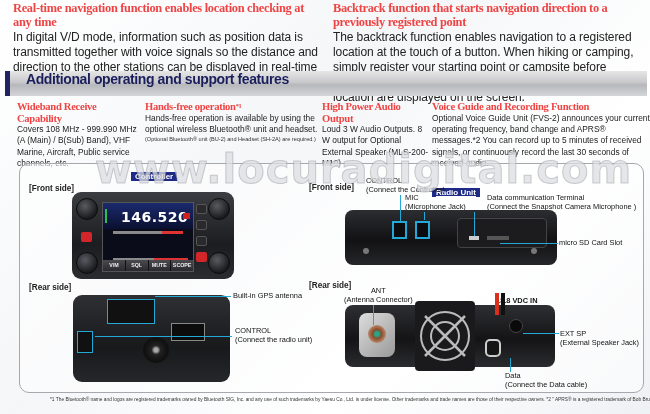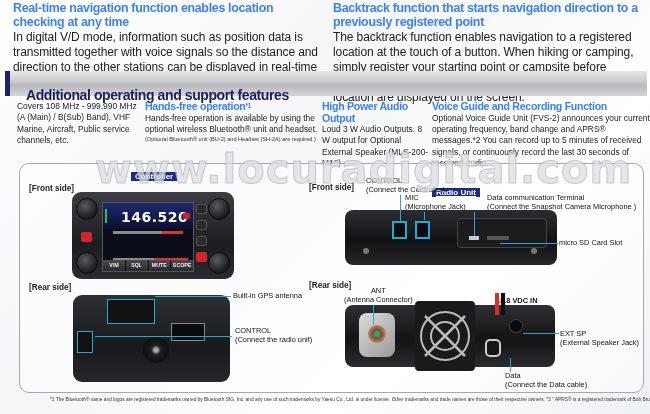--- a/index.html
+++ b/index.html
@@ -5,22 +5,22 @@
   * { box-sizing: border-box; margin: 0; padding: 0; }
   html, body { width: 650px; height: 414px; overflow: hidden; }
   body {
     position: relative;
     background: linear-gradient(135deg, #ffffff 0%, #f4f6f8 40%, #ffffff 70%, #eef1f4 100%);
     font-family: "Liberation Sans", sans-serif;
     color: #1c1c1c;
   }
   .abs { position: absolute; }
   .blue-head {
-    color: #3b82f6;
-    font-family: Liberation Sans, sans-serif;
+    color: #ef4444;
+    font-family: Liberation Serif, serif;
     font-weight: bold;
     letter-spacing: -0.3px;
   }
   .body-txt {
     font-family: "Liberation Sans", sans-serif;
     font-size: 12px;
     line-height: 15px;
     color: #222;
     letter-spacing: -0.1px;
   }
@@ -30,21 +30,21 @@
   #top-right-title { left: 333px; top: 2px; width: 310px; font-size: 12.4px; line-height: 13.5px; }
   #top-right-body { left: 333px; top: 30px; width: 315px; }
 
   
   #section-bar {
     left: 5px; top: 71px; width: 642px; height: 25px;
     background: linear-gradient(180deg, #e6e6e6 0%, #c9c9cc 45%, #b7b8bc 55%, #d4d5d8 100%);
     border-left: 5px solid #1f2560;
   }
   #section-bar-title {
-    left: 16px; top: 16px; font-size: 14px; font-weight: bold;
+    left: 16px; top: 0; font-size: 14px; font-weight: bold;
     color: #1a1f5c; font-family: "Liberation Sans", sans-serif;
     letter-spacing: -0.4px;
   }
 
   
   .feat-title { font-size: 10.6px; line-height: 11.5px; }
   .feat-body { font-size: 8.4px; line-height: 11.4px; color: #222; }
   .feat-small { font-size: 5.6px; line-height: 8px; color: #333; }
   #feat1 { left: 17px; top: 101px; width: 122px; }
   #feat2 { left: 145px; top: 101px; width: 176px; }
@@ -130,20 +130,21 @@
 <div class="abs body-txt" id="top-left-body">In digital V/D mode, information such as position data is transmitted together with voice signals so the distance and direction to the other stations can be displayed in real-time while communicating with them.</div>
 
 <div class="abs blue-head" id="top-right-title">Backtrack function that starts navigation direction to a previously registered point</div>
 <div class="abs body-txt" id="top-right-body">The backtrack function enables navigation to a registered location at the touch of a button. When hiking or camping, simply register your starting point or campsite before departure, and the distance and orientation from the current location are displayed on the screen.</div>
 
 <div class="abs" id="section-bar">
   <div class="abs" id="section-bar-title">Additional operating and support features</div>
 </div>
 
 <div class="abs" id="feat1">
+  <div class="blue-head feat-title">Wideband Receive Capability</div>
   <div class="feat-body">Covers 108 MHz - 999.990 MHz (A (Main) / B(Sub) Band), VHF Marine, Aircraft, Public service channels, etc.</div>
 </div>
 <div class="abs" id="feat2">
   <div class="blue-head feat-title"><span>Hands-free operation</span><sup>*1</sup></div>
   <div class="feat-body">Hands-free operation is available by using the optional wireless Bluetooth® unit and headset.</div>
   <div class="feat-small">(Optional Bluetooth® unit (BU-2) and Headset (SH-2A) are required.)</div>
 </div>
 <div class="abs" id="feat3">
   <div class="blue-head feat-title">High Power Audio Output</div>
   <div class="feat-body">Loud 3 W Audio Outputs. 8 W output for Optional External Speaker (MLS-200-M10)</div>

